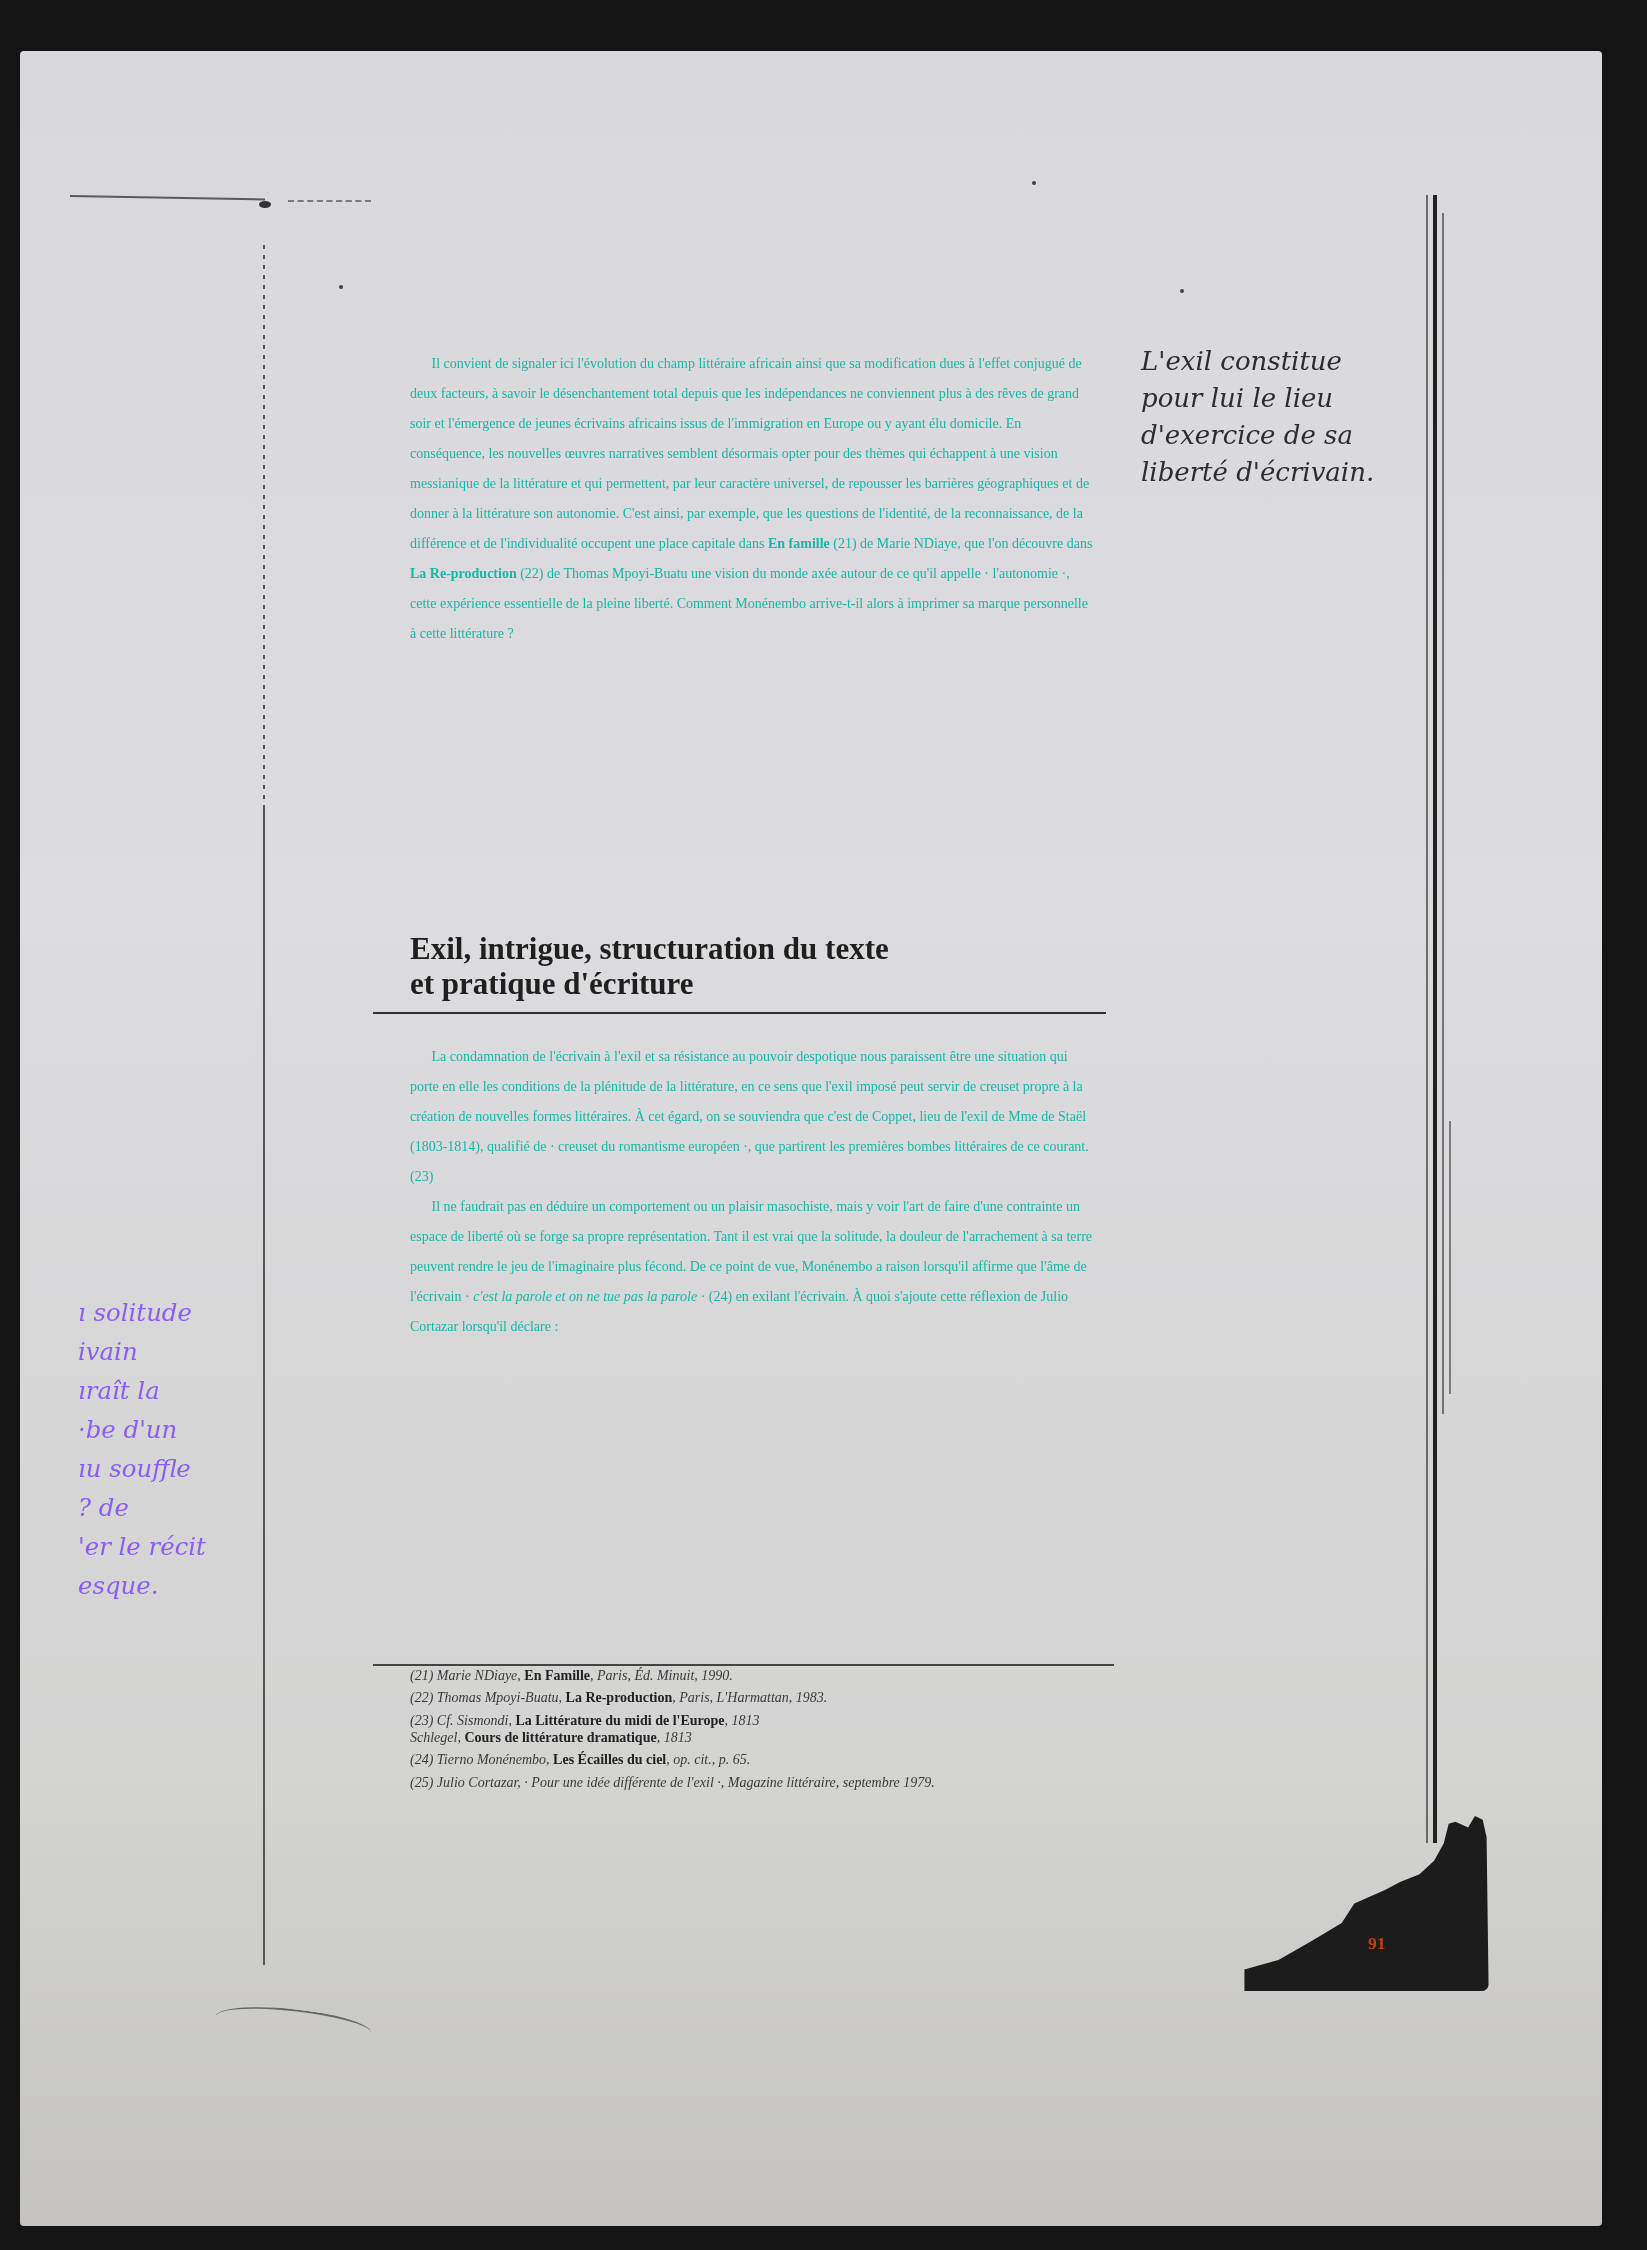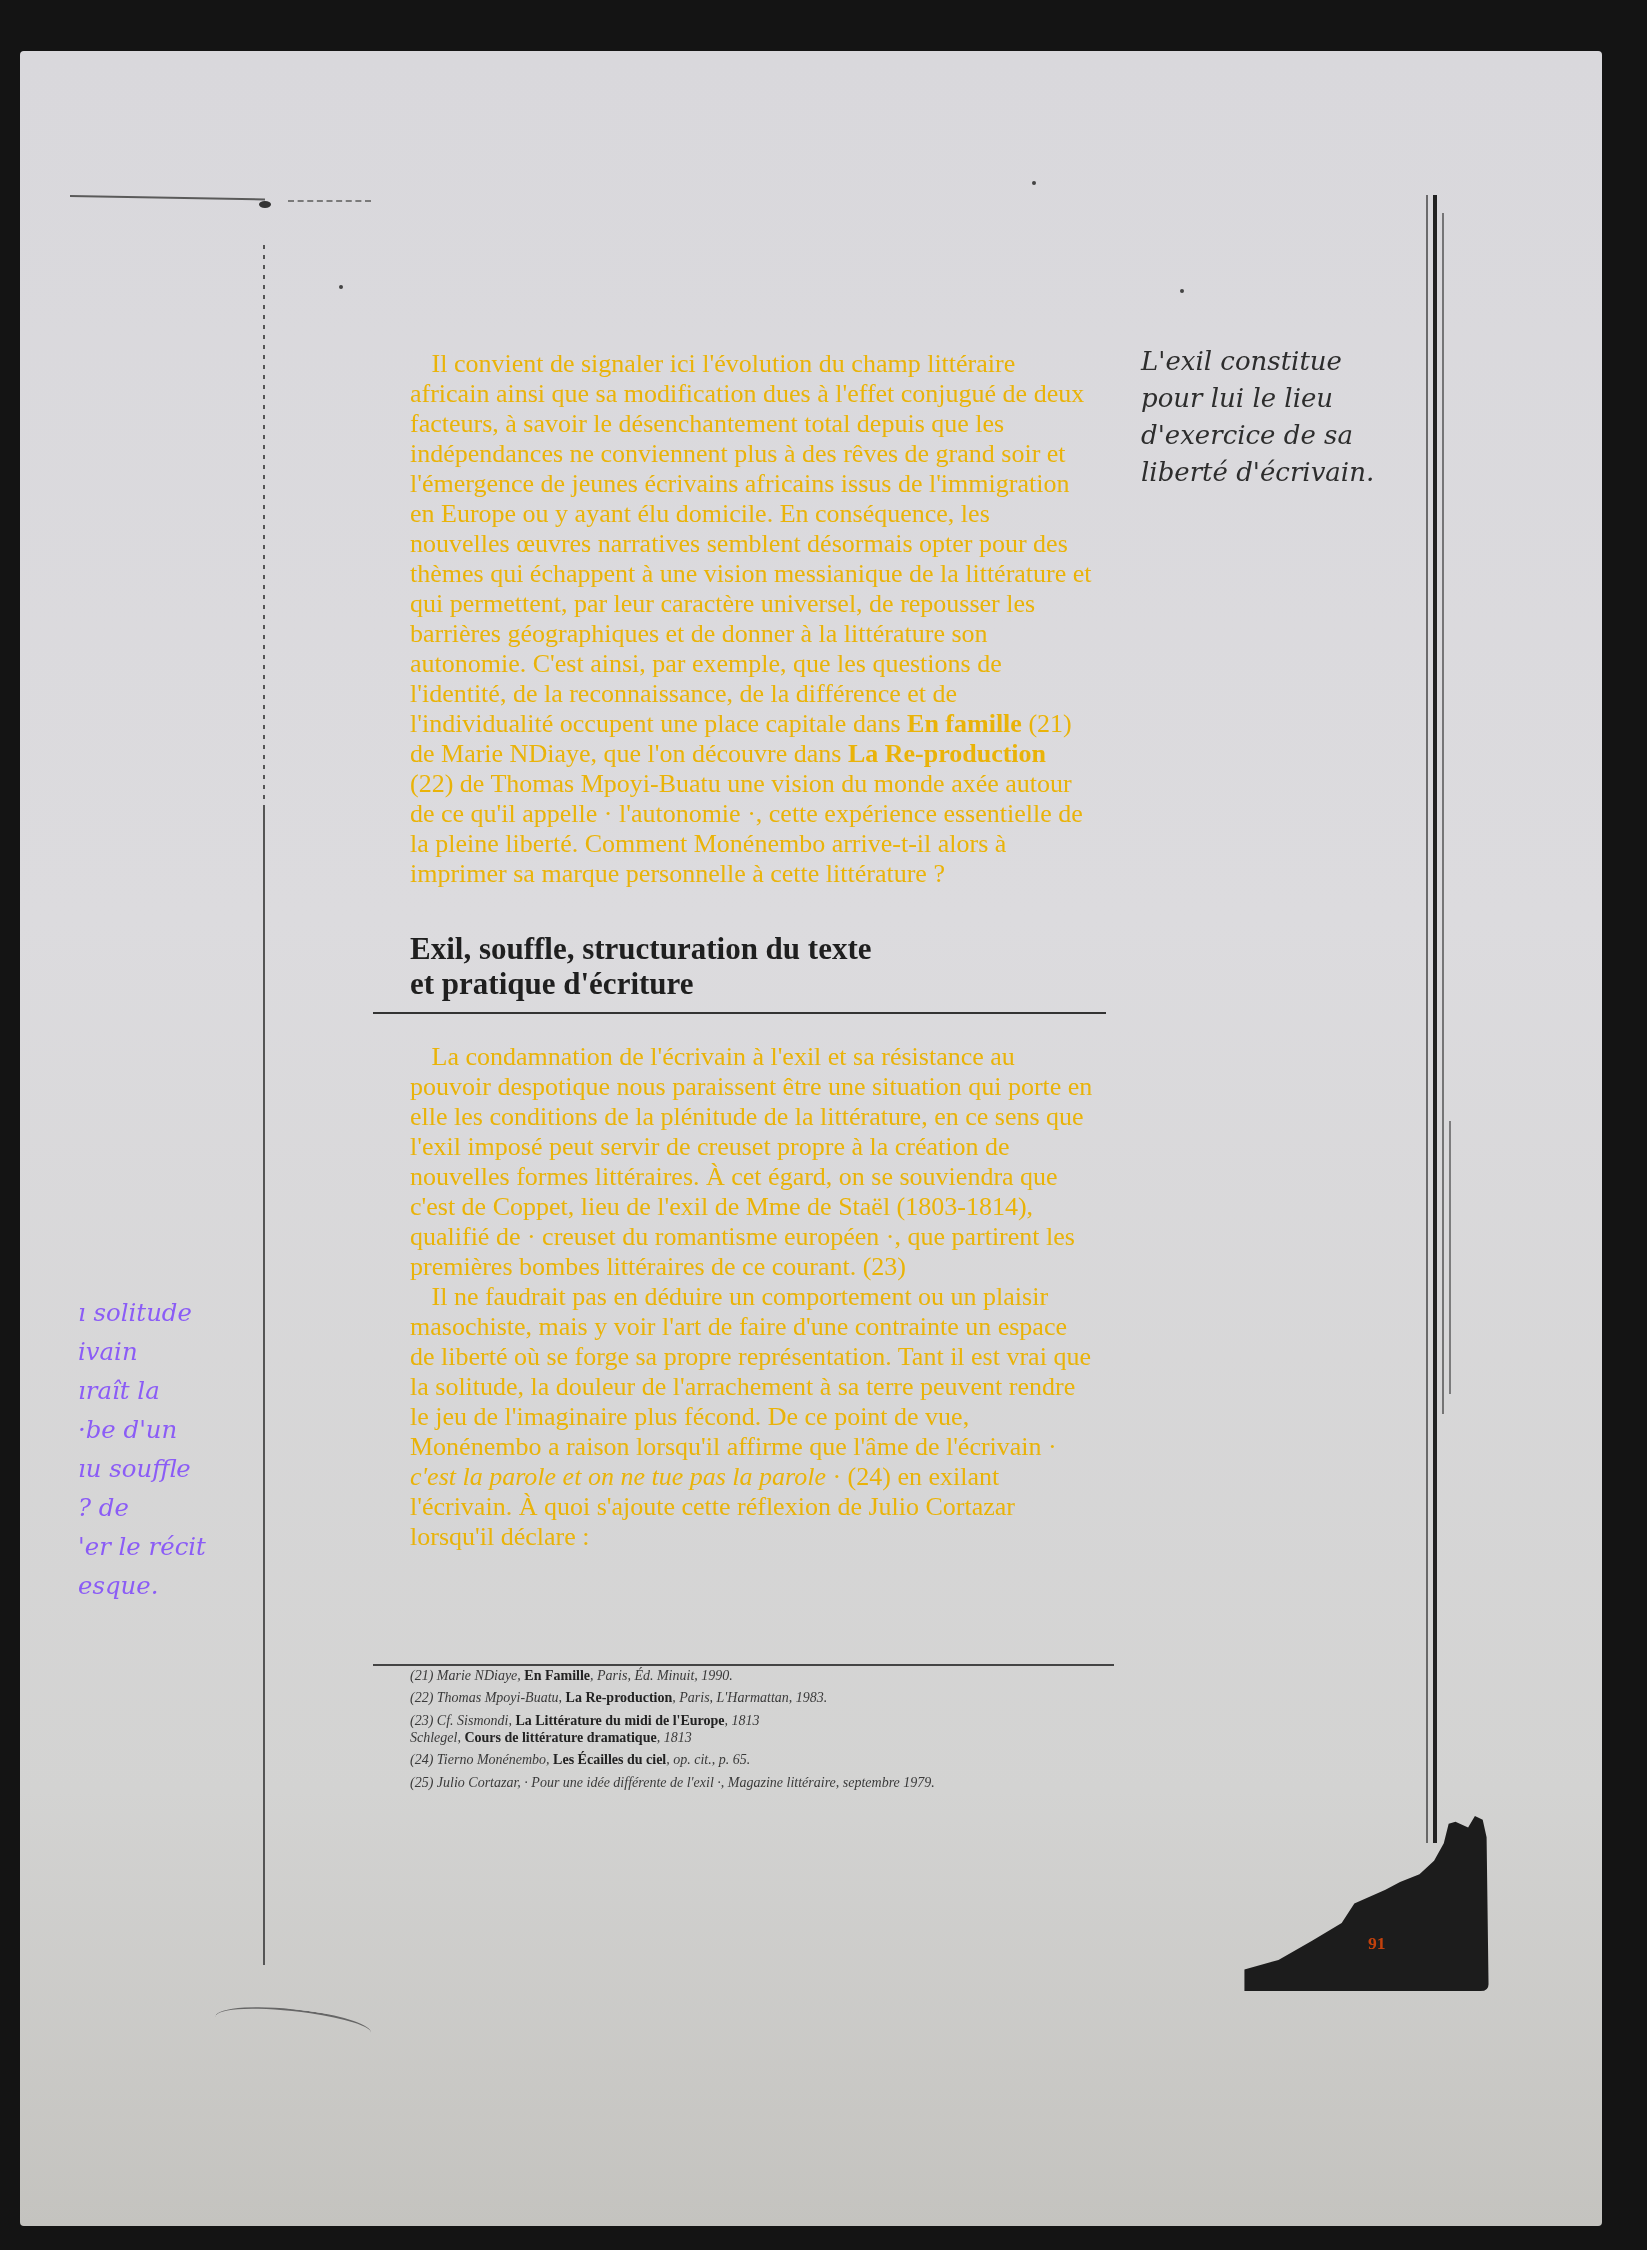--- a/index.html
+++ b/index.html
@@ -38,21 +38,21 @@
   .right-bars .b { position:absolute; top:0; bottom:0; background:#222; }
   .side-quote {
     position:absolute; left:1141px; top:343px; width:254px;
     font-family:"DejaVu Serif", serif; font-style:italic; font-size:26px; line-height:37px; color:#2d2d2d;
   }
   .side-quote-left {
     position:absolute; left:78px; top:1293px; width:156px;
     font-family:"DejaVu Serif", serif; font-style:italic; font-size:24.4px; line-height:39px; color:#8b5cf6;
     white-space:nowrap;
   }
-  .col { position:absolute; left:410px; width:683px; font-size:26px; line-height:30px; color:#eab308; }
+  .col { position:absolute; left:410px; width:683px; font-size:14px; line-height:30px; color:#14b8a6; }
   .col p { margin:0; text-indent:21.5px; text-align:left; }
   .p1 { top:349px; }
   .heading {
     position:absolute; left:410px; top:931px; width:683px;
     font-family:"Liberation Serif", serif; font-weight:bold; font-size:31px; line-height:35px; color:#1f1f1f;
   }
   .heading-rule { position:absolute; left:373px; top:1012px; width:733px; height:2px; background:#333; }
   .p2 { top:1042px; }
   .quote { font-style:italic; }
   .fn-rule { position:absolute; left:373px; top:1664px; width:741px; height:2px; background:#444; }
@@ -108,21 +108,21 @@
   <div>? de</div>
   <div>'er le récit</div>
   <div>esque.</div>
 </div>
 
 <div class="col p1">
   <p><span>Il convient de signaler ici l'évolution du champ littéraire africain ainsi que sa modification dues à l'effet conjugué de deux facteurs, à savoir le désenchantement total depuis que les indépendances ne conviennent plus à des rêves de grand soir et l'émergence de jeunes écrivains africains issus de l'immigration en Europe ou y ayant élu domicile. En conséquence, les nouvelles œuvres narratives semblent désormais opter pour des thèmes qui échappent à une vision messianique de la littérature et qui permettent, par leur caractère universel, de repousser les barrières géographiques et de donner à la littérature son autonomie. C'est ainsi, par exemple, que les questions de l'identité, de la reconnaissance, de la différence et de l'individualité occupent une place capitale dans </span><b>En famille</b><span> (21) de Marie NDiaye, que l'on découvre dans </span><b>La Re-production</b><span> (22) de Thomas Mpoyi-Buatu une vision du monde axée autour de ce qu'il appelle · l'autonomie ·, cette expérience essentielle de la pleine liberté. Comment Monénembo arrive-t-il alors à imprimer sa marque personnelle à cette littérature ?</span></p>
 </div>
 
 <div class="heading">
-  <div>Exil, souffle, structuration du texte</div>
+  <div>Exil, intrigue, structuration du texte</div>
   <div>et pratique d'écriture</div>
 </div>
 <div class="heading-rule"></div>
 
 <div class="col p2">
   <p>La condamnation de l'écrivain à l'exil et sa résistance au pouvoir despotique nous paraissent être une situation qui porte en elle les conditions de la plénitude de la littérature, en ce sens que l'exil imposé peut servir de creuset propre à la création de nouvelles formes littéraires. À cet égard, on se souviendra que c'est de Coppet, lieu de l'exil de Mme de Staël (1803-1814), qualifié de · creuset du romantisme européen ·, que partirent les premières bombes littéraires de ce courant. (23)</p>
   <p><span>Il ne faudrait pas en déduire un comportement ou un plaisir masochiste, mais y voir l'art de faire d'une contrainte un espace de liberté où se forge sa propre représentation. Tant il est vrai que la solitude, la douleur de l'arrachement à sa terre peuvent rendre le jeu de l'imaginaire plus fécond. De ce point de vue, Monénembo a raison lorsqu'il affirme que l'âme de l'écrivain · </span><i>c'est la parole et on ne tue pas la parole</i><span> · (24) en exilant l'écrivain. À quoi s'ajoute cette réflexion de Julio Cortazar lorsqu'il déclare :</span></p>
 </div>
 
 <div class="fn-rule"></div>

